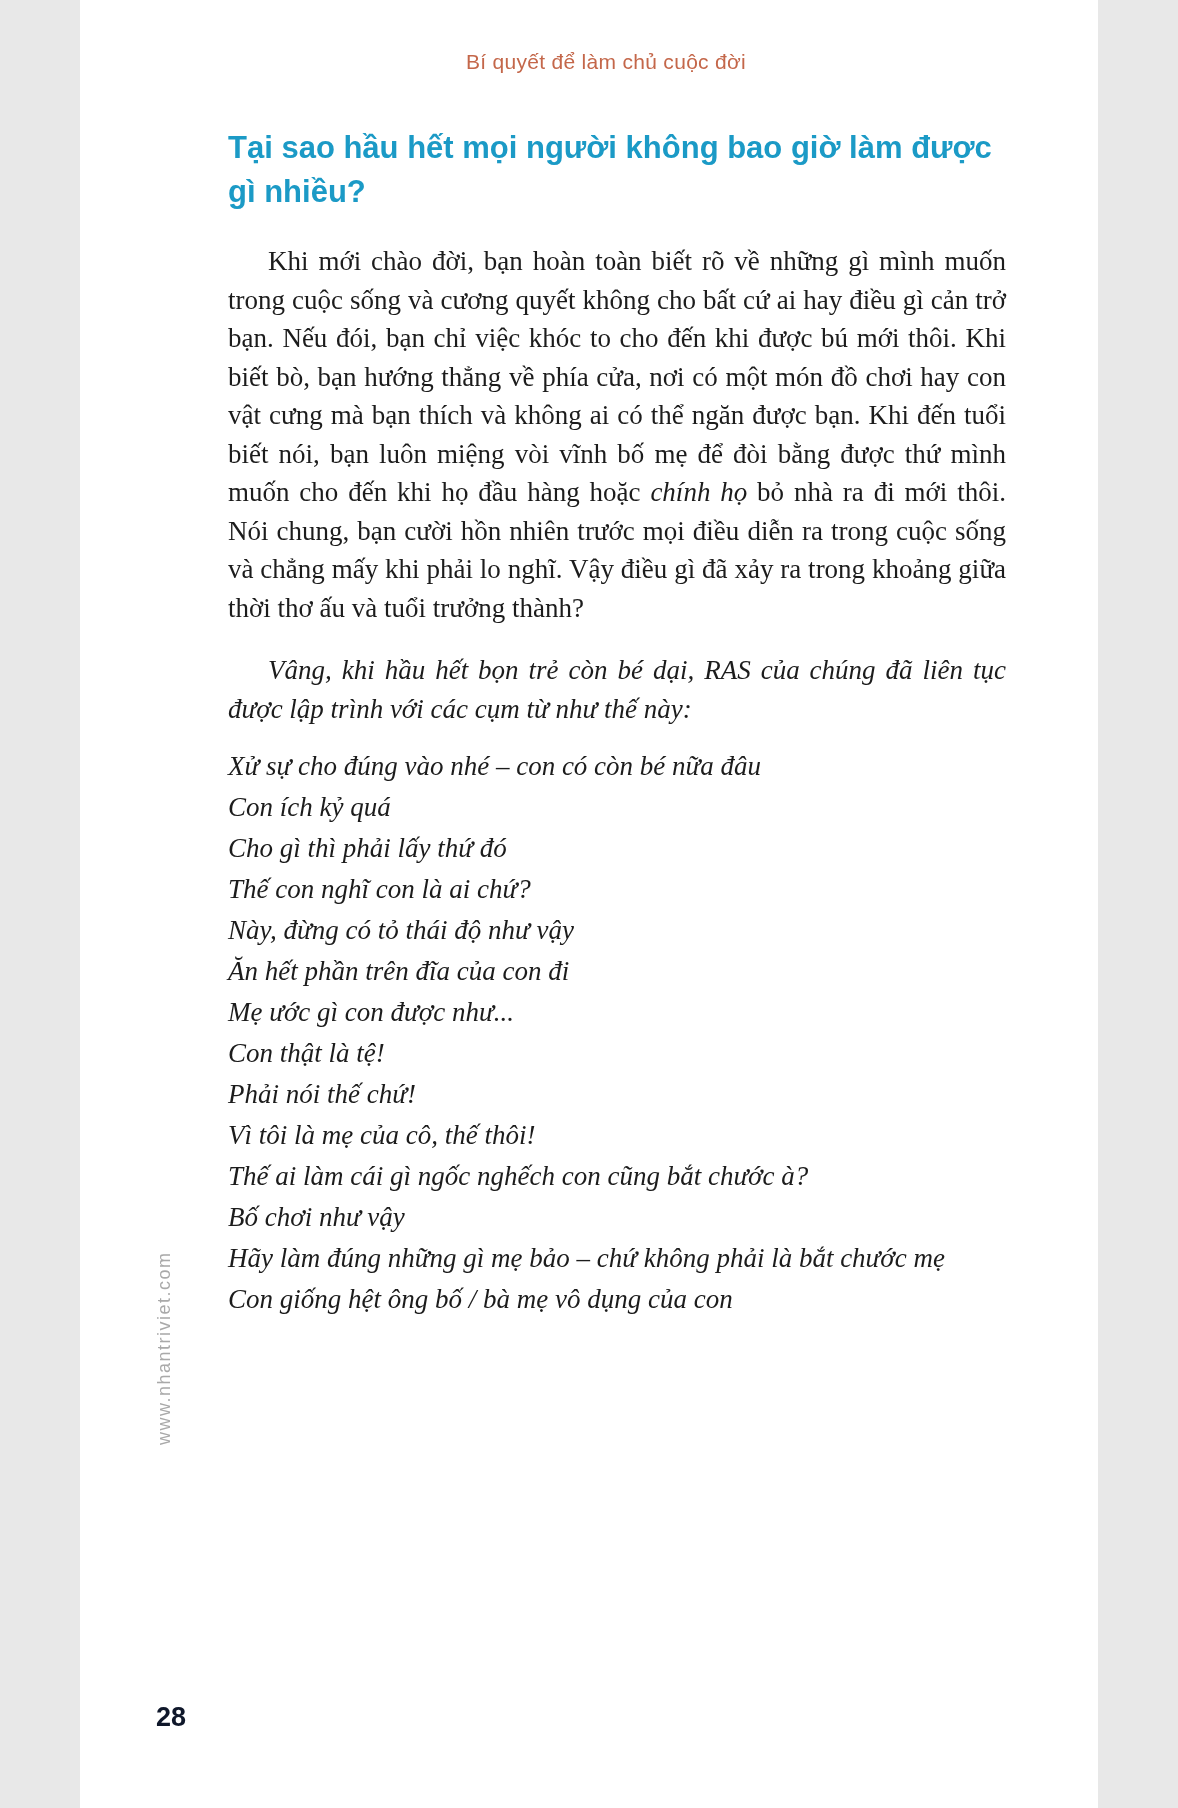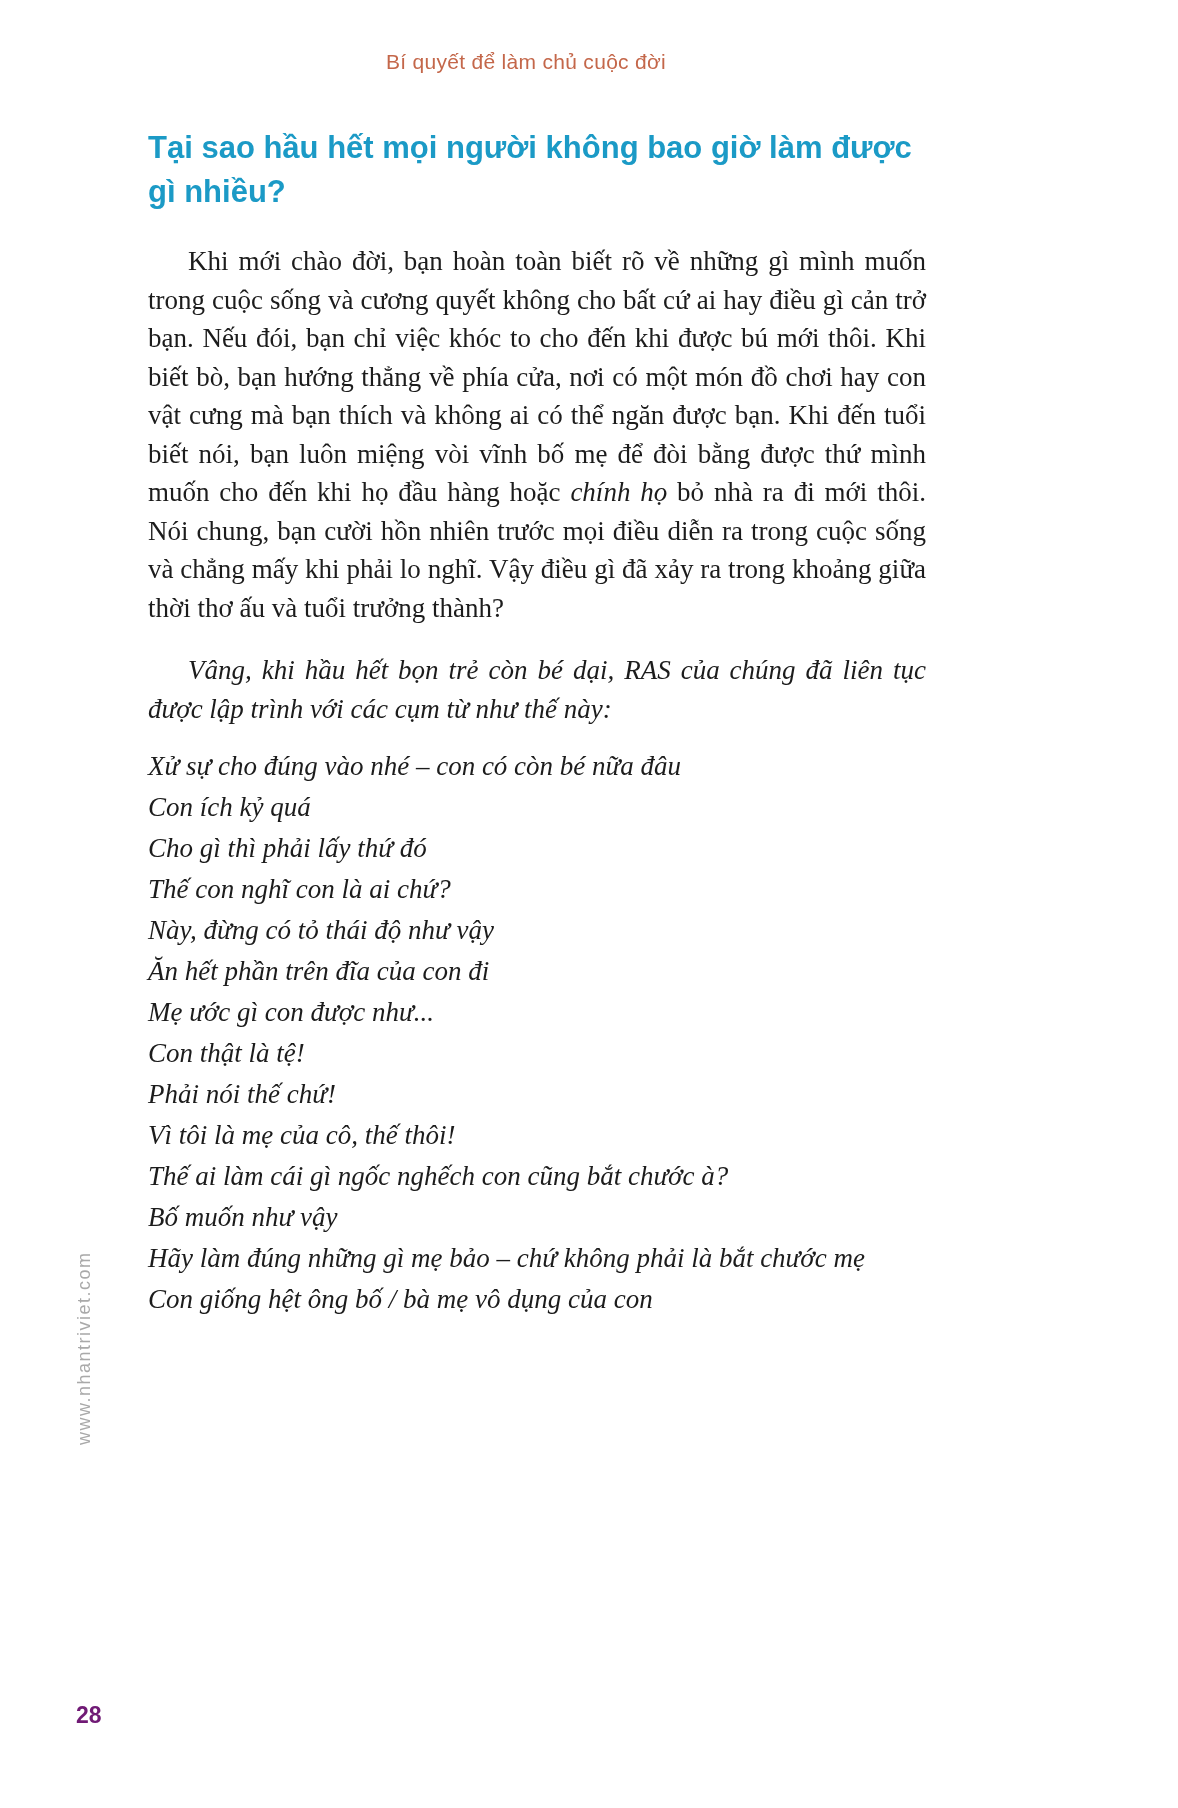--- a/index.html
+++ b/index.html
@@ -2,21 +2,21 @@
 <html><head>
 <meta charset="utf-8">
 <style>
   html, body {
     margin: 0;
     padding: 0;
     background: #e8e8e8;
   }
   .page {
     position: relative;
-    width: 1178px;
+    width: 1018px;
     height: 1808px;
     margin: 0 auto;
     background: #ffffff;
     font-family: "Liberation Serif", serif;
     color: #1c1c1c;
     overflow: hidden;
   }
   .running-header {
     position: absolute;
     top: 50px;
@@ -75,22 +75,22 @@
     font-size: 18px;
     letter-spacing: 1.5px;
     color: #a9a9a9;
   }
   .page-number {
     position: absolute;
     left: 76px;
     top: 1702px;
     font-family: "Liberation Sans", sans-serif;
     font-weight: bold;
-    font-size: 23px;
-    color: #701a75;
+    font-size: 27px;
+    color: #0f172a;
   }
 </style>
 </head>
 <body>
 
 <div class="page">
 
   <div class="running-header">Bí quyết để làm chủ cuộc đời</div>
 
   <div class="content">
@@ -106,21 +106,21 @@
       <div class="quote-line">Con ích kỷ quá</div>
       <div class="quote-line">Cho gì thì phải lấy thứ đó</div>
       <div class="quote-line">Thế con nghĩ con là ai chứ?</div>
       <div class="quote-line">Này, đừng có tỏ thái độ như vậy</div>
       <div class="quote-line">Ăn hết phần trên đĩa của con đi</div>
       <div class="quote-line">Mẹ ước gì con được như...</div>
       <div class="quote-line">Con thật là tệ!</div>
       <div class="quote-line">Phải nói thế chứ!</div>
       <div class="quote-line">Vì tôi là mẹ của cô, thế thôi!</div>
       <div class="quote-line">Thế ai làm cái gì ngốc nghếch con cũng bắt chước à?</div>
-      <div class="quote-line">Bố muốn như vậy</div>
+      <div class="quote-line">Bố chơi như vậy</div>
       <div class="quote-line">Hãy làm đúng những gì mẹ bảo – chứ không phải là bắt chước mẹ</div>
       <div class="quote-line">Con giống hệt ông bố / bà mẹ vô dụng của con</div>
     </div>
 
   </div>
 
   <div class="watermark">www.nhantriviet.com</div>
 
   <div class="page-number">28</div>
 

